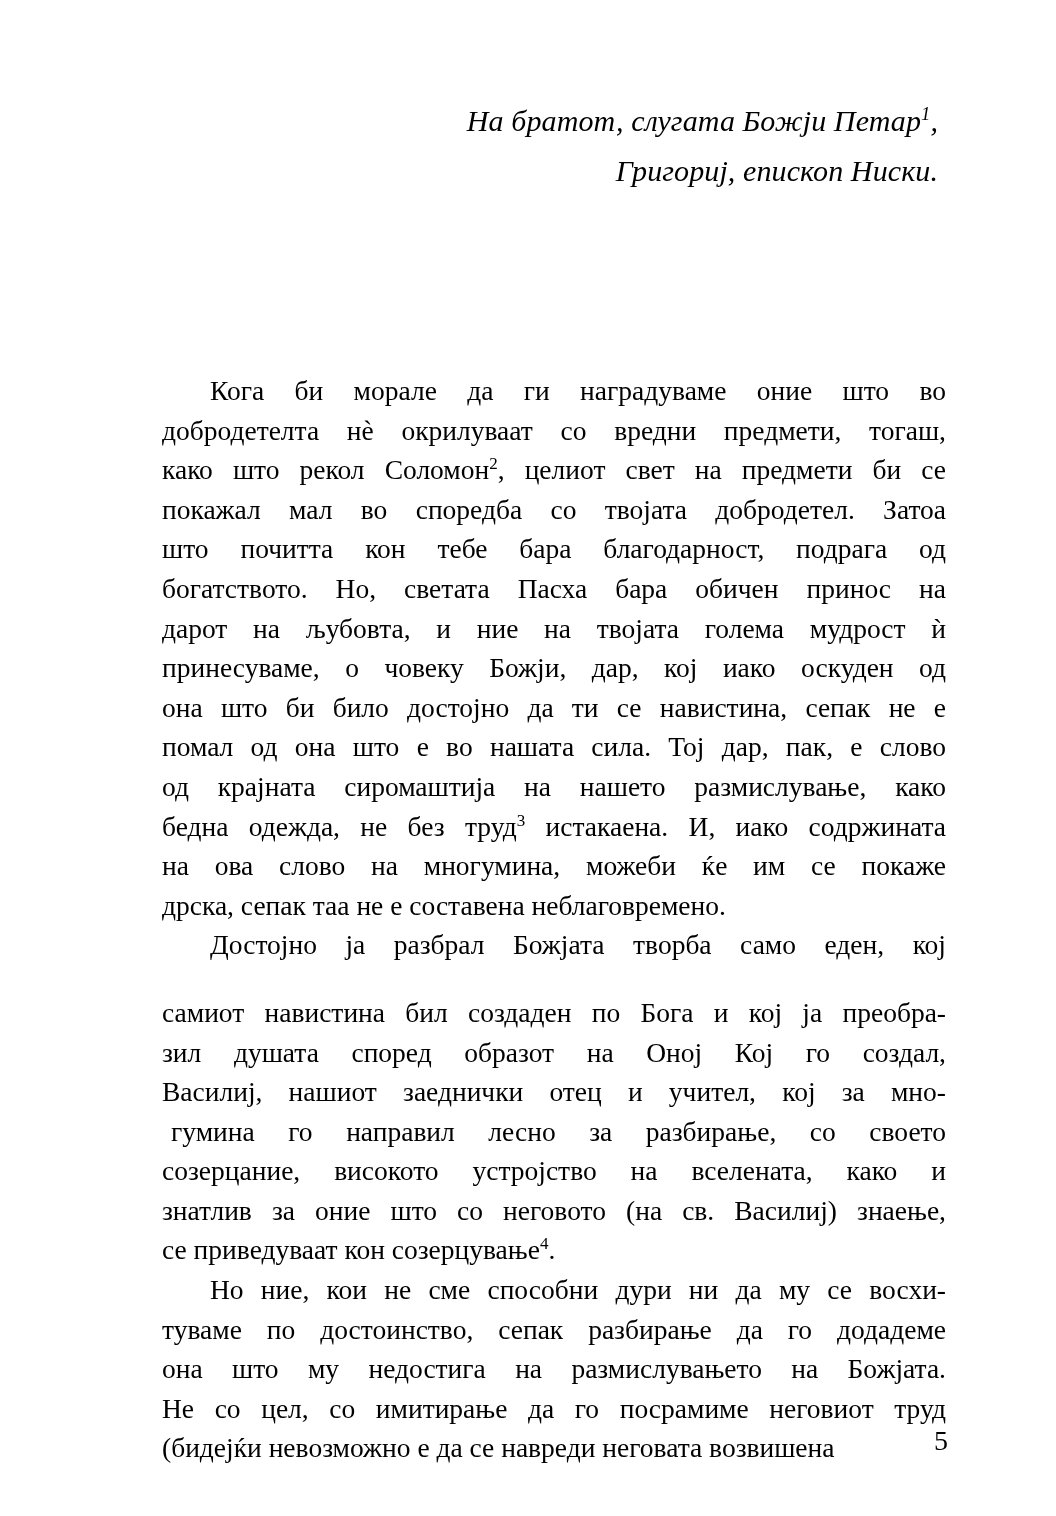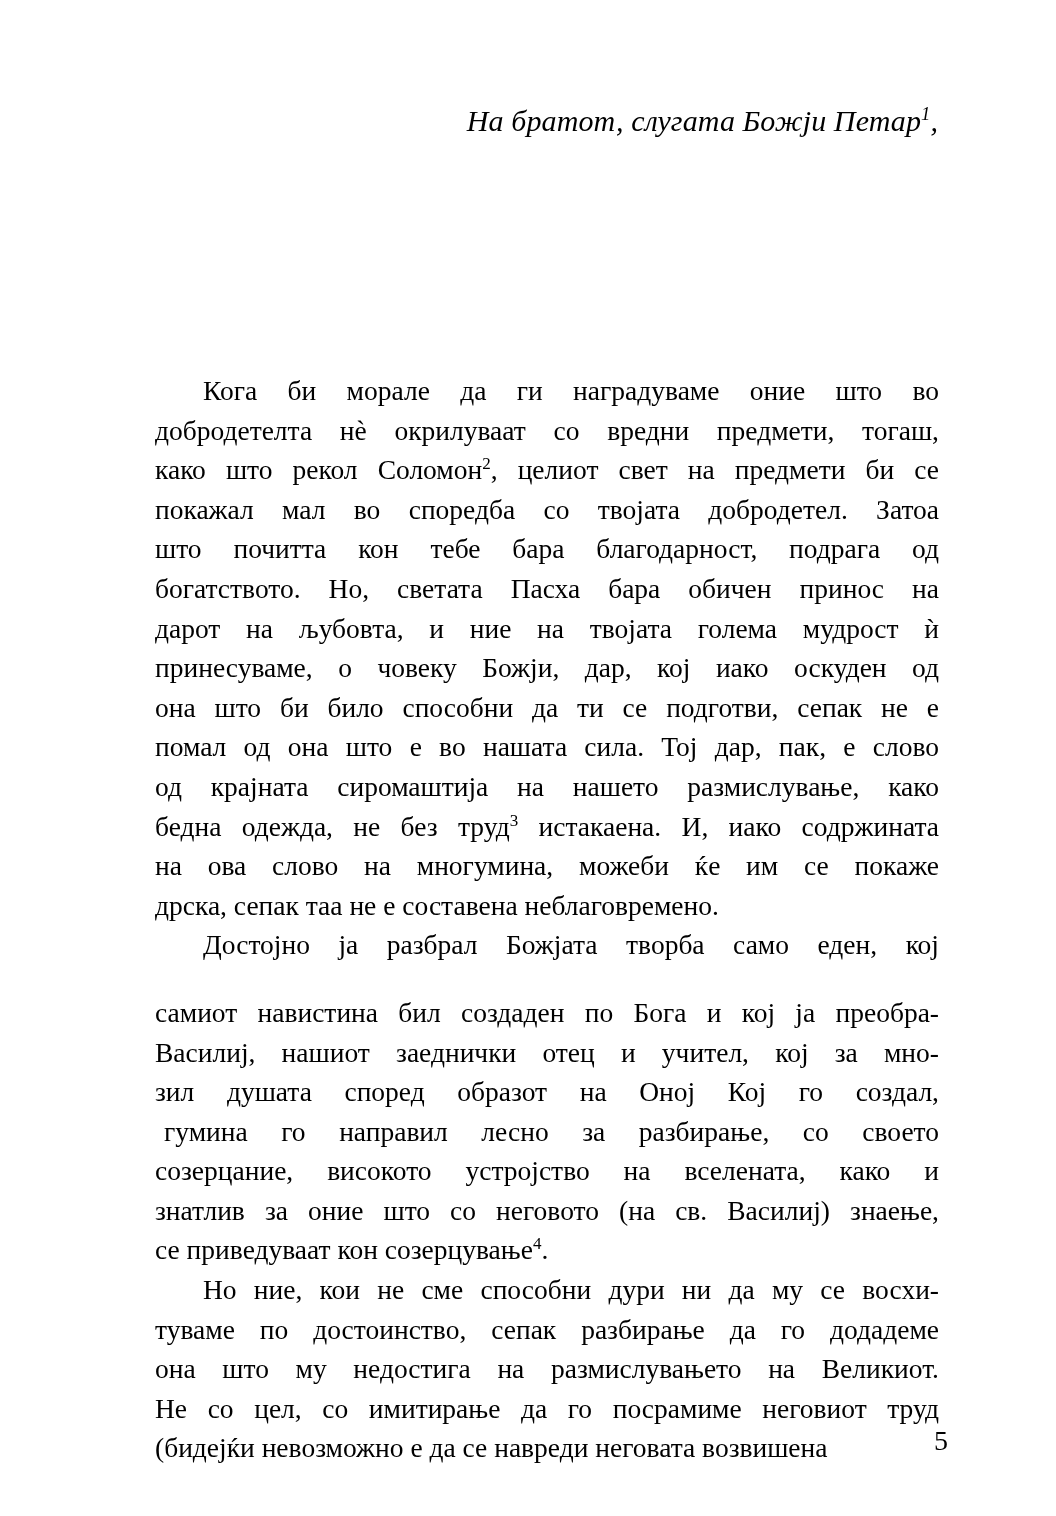--- a/index.html
+++ b/index.html
@@ -33,21 +33,21 @@
     letter-spacing: 0.1px;
   }
   .dedication .ded-line {
     display: block;
     white-space: nowrap;
   }
 
   
   .body-block {
     position: absolute;
-    left: 155px;
+    left: 162px;
     top: 371px;
     width: 784px;
   }
 
   .para {
     margin: 0;
     font-size: 27.5px;
     line-height: 39.6px;
     text-align: justify;
     text-align-last: left;
@@ -90,53 +90,54 @@
     text-align: right;
   }
 </style>
 </head>
 <body>
 
 <div class="page">
 
   <div class="dedication">
       <span class="ded-line">На братот, слугата Божји Петар<sup class="fn">1</sup>,</span>
+      <span class="ded-line">Григориј, епископ Ниски.</span>
     </div>
 
   <div class="body-block">
       <p class="para">
         <span class="ln indent" style="word-spacing: 0px;">Кога би морале да ги наградуваме оние што во</span>
         <span class="ln" style="word-spacing: 0px;">добродетелта нѐ окрилуваат со вредни предмети, тогаш,</span>
         <span class="ln" style="word-spacing: 0px;">како што рекол Соломон<sup class="fn">2</sup>, целиот свет на предмети би се</span>
         <span class="ln" style="word-spacing: 0px;">покажал мал во споредба со твојата добродетел. Затоа</span>
         <span class="ln" style="word-spacing: 0px;">што почитта кон тебе бара благодарност, подрага од</span>
         <span class="ln" style="word-spacing: 0px;">богатството. Но, светата Пасха бара обичен принос на</span>
         <span class="ln" style="word-spacing: 0px;">дарот на љубовта, и ние на твојата голема мудрост ѝ</span>
         <span class="ln" style="word-spacing: 0px;">принесуваме, о човеку Божји, дар, кој иако оскуден од</span>
-        <span class="ln" style="word-spacing: 0px;">она што би било способни да ти се подготви, сепак не е</span>
+        <span class="ln" style="word-spacing: 0px;">она што би било достојно да ти се навистина, сепак не е</span>
         <span class="ln" style="word-spacing: 0px;">помал од она што е во нашата сила. Тој дар, пак, е слово</span>
         <span class="ln" style="word-spacing: 0px;">од крајната сиромаштија на нашето размислување, како</span>
         <span class="ln" style="word-spacing: 0px;">бедна одежда, не без труд<sup class="fn">3</sup> истакаена. И, иако содржината</span>
         <span class="ln" style="word-spacing: 0px;">на ова слово на многумина, можеби ќе им се покаже</span>
         <span class="ln last">дрска, сепак таа не е составена неблаговремено.</span>
       </p>
       <p class="para">
         <span class="ln indent" style="word-spacing: 0px;">Достојно ја разбрал Божјата творба само еден, кој</span>
         <span class="ln" style="word-spacing: 0px; margin-top: 28px;">самиот навистина бил создаден по Бога и кој ја преобра-</span>
+        <span class="ln" style="word-spacing: 0px;">зил душата според образот на Оној Кој го создал,</span>
         <span class="ln" style="word-spacing: 0px;">Василиј, нашиот заеднички отец и учител, кој за мно-</span>
-        <span class="ln" style="word-spacing: 0px;">зил душата според образот на Оној Кој го создал,</span>
         <span class="ln" style="word-spacing: 0px; margin-left: 9px;">гумина го направил лесно за разбирање, со своето</span>
         <span class="ln" style="word-spacing: 0px;">созерцание, високото устројство на вселената, како и</span>
         <span class="ln" style="word-spacing: 0px;">знатлив за оние што со неговото (на св. Василиј) знаење,</span>
         <span class="ln last">се приведуваат кон созерцување<sup class="fn">4</sup>.</span>
       </p>
       <p class="para">
         <span class="ln indent" style="word-spacing: 0px;">Но ние, кои не сме способни дури ни да му се восхи-</span>
         <span class="ln" style="word-spacing: 0px;">туваме по достоинство, сепак разбирање да го додадеме</span>
-        <span class="ln" style="word-spacing: 0px;">она што му недостига на размислувањето на Великиот.</span>
+        <span class="ln" style="word-spacing: 0px;">она што му недостига на размислувањето на Божјата.</span>
         <span class="ln" style="word-spacing: 0px;">Не со цел, со имитирање да го посрамиме неговиот труд</span>
         <span class="ln last">(бидејќи невозможно е да се навреди неговата возвишена</span>
       </p>
     </div>
 
   <div class="folio">5</div>
 
 </div>
 
 </body></html>

